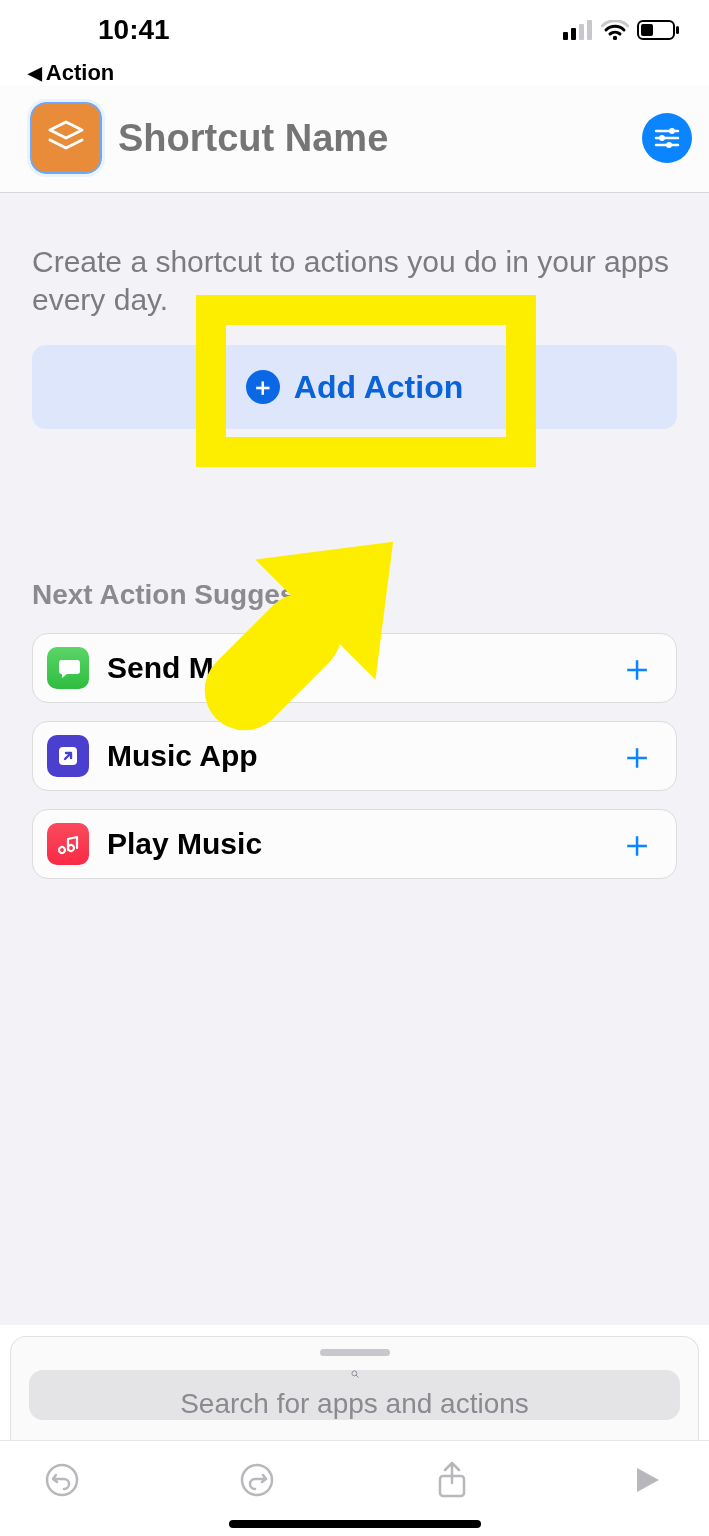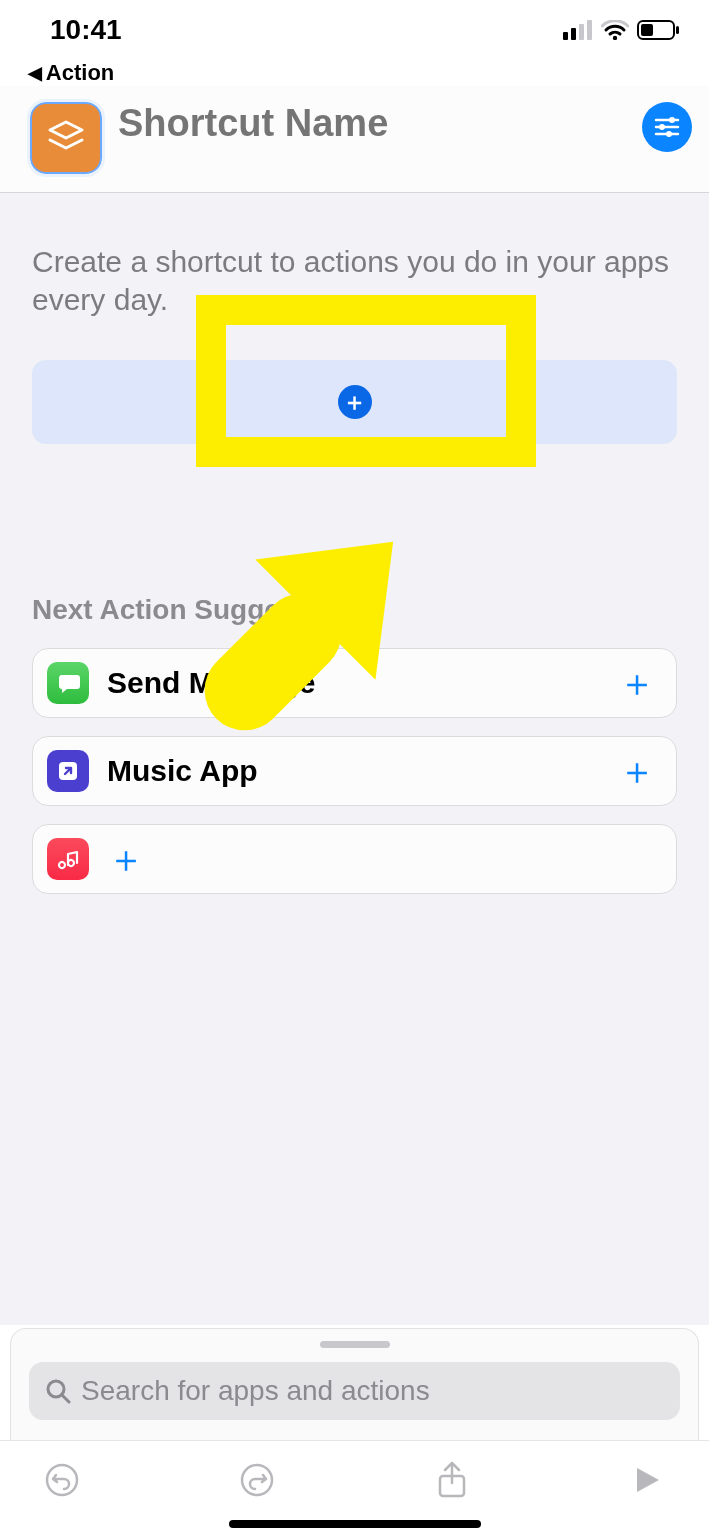--- a/index.html
+++ b/index.html
@@ -20,20 +20,21 @@
     .status-bar {
       height: 60px;
       display: flex;
       align-items: center;
       justify-content: space-between;
       padding: 0 30px 0 50px;
     }
     .status-time {
       font-size: 28px;
       font-weight: 700;
+      margin-left: 48px;
     }
     .status-icons {
       display: flex;
       align-items: center;
       gap: 8px;
     }
     .back-nav {
       display: flex;
       align-items: center;
       gap: 4px;
@@ -41,21 +42,21 @@
       font-size: 22px;
       font-weight: 600;
       color: #000;
     }
     .back-nav-arrow {
       font-size: 18px;
     }
     
     .header {
       display: flex;
-      align-items: flex-start;
+      align-items: center;
       padding: 16px 24px 18px 30px;
       gap: 16px;
       border-bottom: 1px solid #d6d6d8;
       background: #fcfcfd;
     }
     .app-icon {
       width: 72px;
       height: 72px;
       border-radius: 16px;
       background: #e98c3a;
@@ -90,21 +91,21 @@
     .content {
       background: #f2f2f7;
       padding: 50px 32px 0 32px;
       height: calc(100% - 60px - 30px - 108px - 110px - 96px);
       position: relative;
     }
     .intro-text {
       font-size: 30px;
       color: #7b7b80;
       line-height: 1.25;
-      margin-bottom: 42px;
+      margin-bottom: 27px;
     }
     .add-action-button {
       display: flex;
       align-items: center;
       justify-content: center;
       gap: 14px;
       background: #dde6fa;
       border-radius: 14px;
       height: 84px;
       width: 100%;
@@ -203,22 +204,23 @@
       background: #c7c7cc;
       border-radius: 4px;
       margin: 4px auto 14px auto;
     }
     .search-field {
       display: flex;
       align-items: center;
       gap: 10px;
       background: #e4e4e7;
       border-radius: 14px;
-      height: 58px;
+      height: 50px;
       padding: 0 16px;
+      flex-direction: column;
     }
     .search-placeholder {
       font-size: 28px;
       color: #8a8a8f;
     }
     
     .toolbar {
       position: absolute;
       left: 0; right: 0; bottom: 0;
       height: 96px;
@@ -291,20 +293,21 @@
     </svg>
   </div>
 
 </div>
 
 <div class="content">
   <div class="intro-text">Create a shortcut to actions you do in your apps every day.</div>
 
   <div class="add-action-button">
     <div class="plus-circle">＋</div>
+    <span>Add Action</span>
   </div>
 
   <div class="section-title">Next Action Suggestions</div>
 
   <div class="suggestion-list">
 
     <div class="suggestion-item">
       <div class="suggestion-icon icon-messages">
         <svg width="26" height="26" viewBox="0 0 26 26">
             <path d="M4 5 h18 a3 3 0 0 1 3 3 v8 a3 3 0 0 1 -3 3 h-10 l-5 4 v-4 h0 a3 3 0 0 1 -3 -3 v-8 a3 3 0 0 1 3 -3 z" fill="#fff"></path>
@@ -324,20 +327,21 @@
       <div class="suggestion-label">Music App</div>
       <div class="suggestion-add">＋</div>
     </div>
 
     <div class="suggestion-item">
       <div class="suggestion-icon icon-music">
         <svg width="24" height="24" viewBox="0 0 24 24">
             <path d="M9 18 a3 3 0 1 1 0-0.01 M18 16 a3 3 0 1 1 0-0.01 M12 18 V7 l9 -2 v11" stroke="#fff" stroke-width="2.2" fill="none" stroke-linecap="round" stroke-linejoin="round"></path>
           </svg>
       </div>
+      <div class="suggestion-label">Play Music</div>
       <div class="suggestion-add">＋</div>
     </div>
 
   </div>
 </div>
 
 <div class="highlight-box"></div>
 <svg class="arrow-annot" width="280" height="290" viewBox="0 0 280 290">
   <g transform="translate(140,145) rotate(-45)">
     <rect x="-90" y="-40" width="160" height="80" rx="40" fill="#fdee00"></rect>

